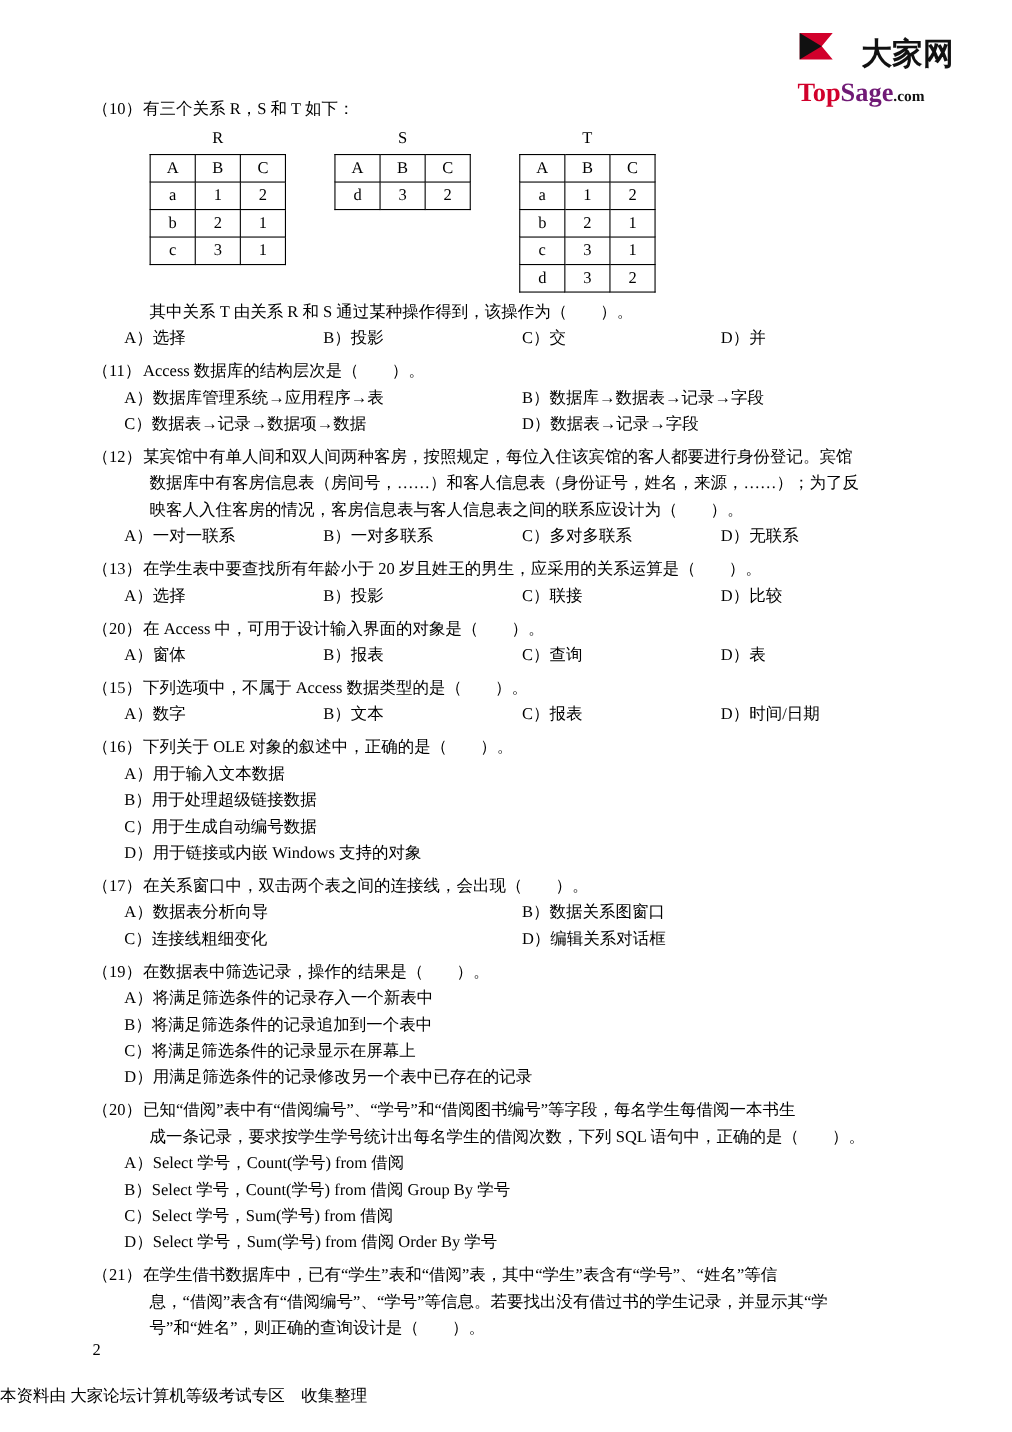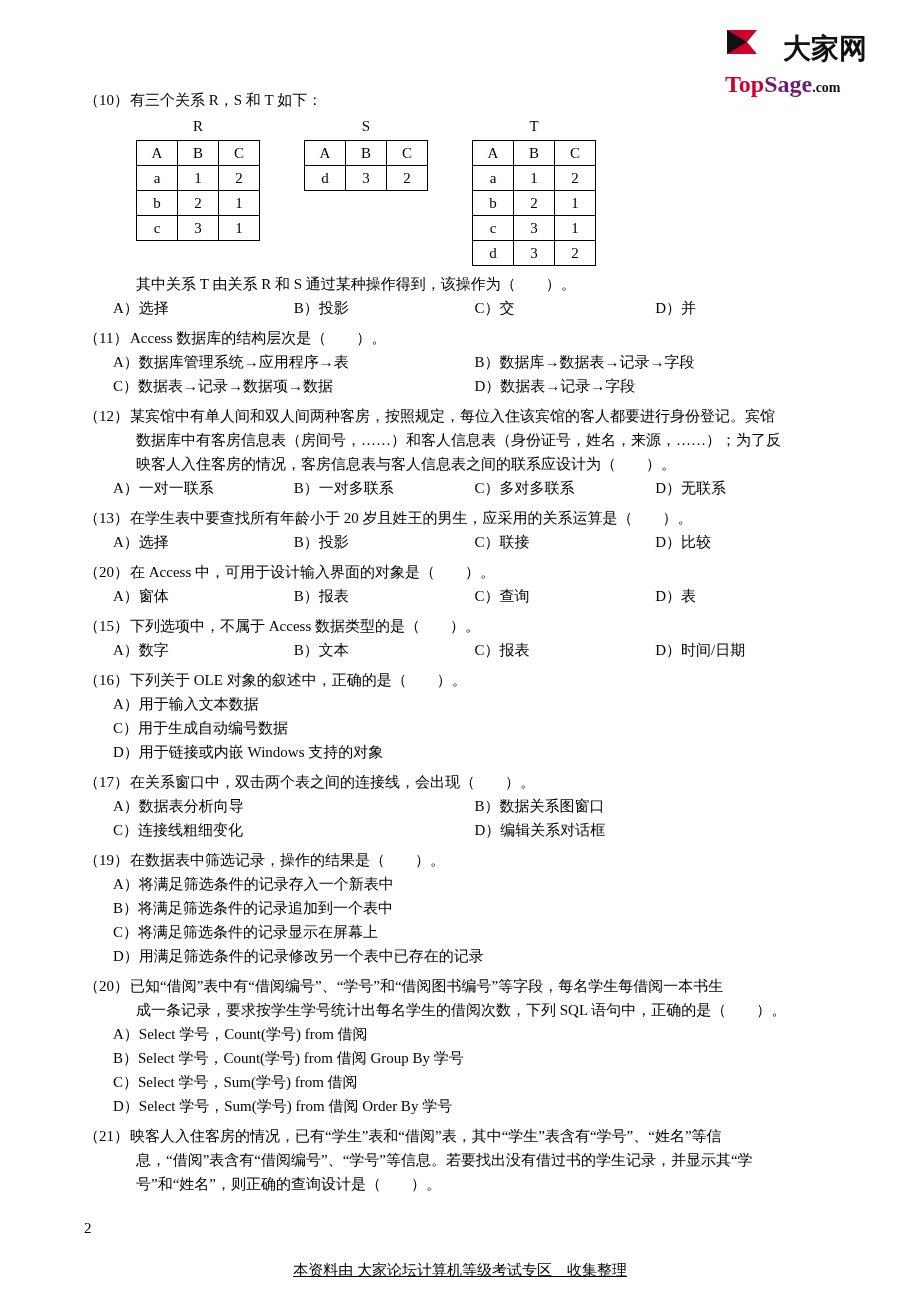--- a/index.html
+++ b/index.html
@@ -88,23 +88,22 @@
     position: absolute;
     left: 84px;
     bottom: 62px;
     font-size: 15px;
   }
   .footer {
     position: absolute;
     bottom: 20px;
     width: 100%;
     left: 0;
-    text-align: center;
+    text-align: left;
     font-size: 15px;
-    text-decoration: underline;
   }
 </style>
 </head>
 <body>
 
 <div class="page">
 
   <div class="logo">
     <div class="row1">
       <span class="flag">
@@ -260,20 +259,21 @@
         <span>B）文本</span>
         <span>C）报表</span>
         <span>D）时间/日期</span>
       </div>
     </div>
 
     <div class="q">
       <span class="qprefix">（16）</span><span>下列关于 OLE 对象的叙述中，正确的是（　　）。</span>
       <div class="opts cols1">
         <span>A）用于输入文本数据</span>
+        <span>B）用于处理超级链接数据</span>
         <span>C）用于生成自动编号数据</span>
         <span>D）用于链接或内嵌 Windows 支持的对象</span>
       </div>
     </div>
 
     <div class="q">
       <span class="qprefix">（17）</span><span>在关系窗口中，双击两个表之间的连接线，会出现（　　）。</span>
       <div class="opts cols2">
         <span>A）数据表分析向导</span>
         <span>B）数据关系图窗口</span>
@@ -298,21 +298,21 @@
       <div class="ind">成一条记录，要求按学生学号统计出每名学生的借阅次数，下列 SQL 语句中，正确的是（　　）。</div>
       <div class="opts cols1">
         <span>A）Select 学号，Count(学号) from 借阅</span>
         <span>B）Select 学号，Count(学号) from 借阅 Group By 学号</span>
         <span>C）Select 学号，Sum(学号) from 借阅</span>
         <span>D）Select 学号，Sum(学号) from 借阅 Order By 学号</span>
       </div>
     </div>
 
     <div class="q">
-      <span class="qprefix">（21）</span><span>映客人入住客房的情况，已有“学生”表和“借阅”表，其中“学生”表含有“学号”、“姓名”等信</span>
+      <span class="qprefix">（21）</span><span>在学生借书数据库中，已有“学生”表和“借阅”表，其中“学生”表含有“学号”、“姓名”等信</span>
       <div class="ind">息，“借阅”表含有“借阅编号”、“学号”等信息。若要找出没有借过书的学生记录，并显示其“学</div>
       <div class="ind">号”和“姓名”，则正确的查询设计是（　　）。</div>
     </div>
 
   </div>
 
   <div class="pagenum">2</div>
   <div class="footer">本资料由 大家论坛计算机等级考试专区　收集整理</div>
 </div>
 

